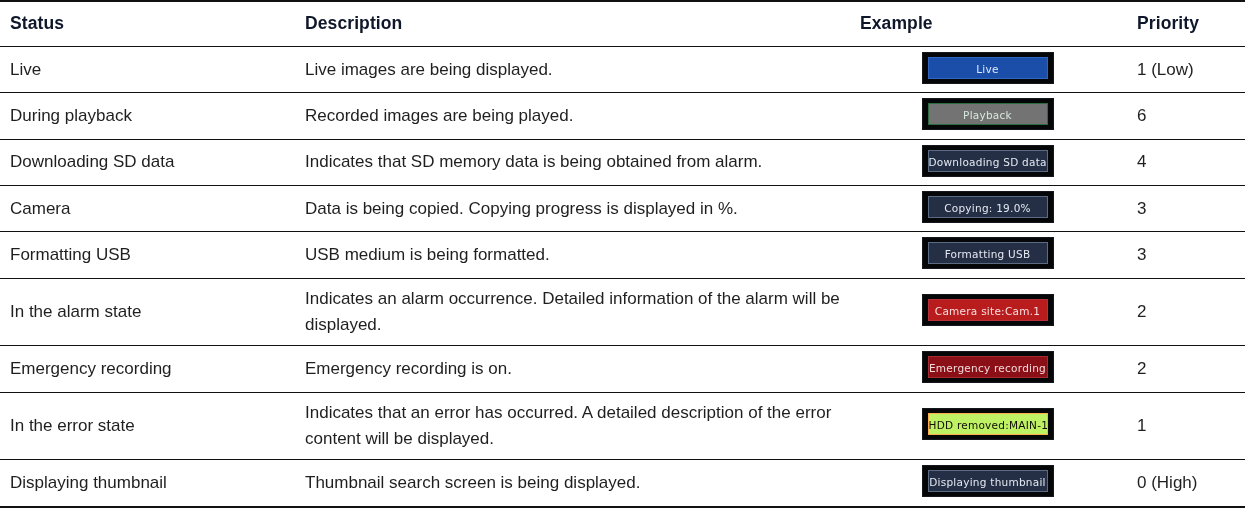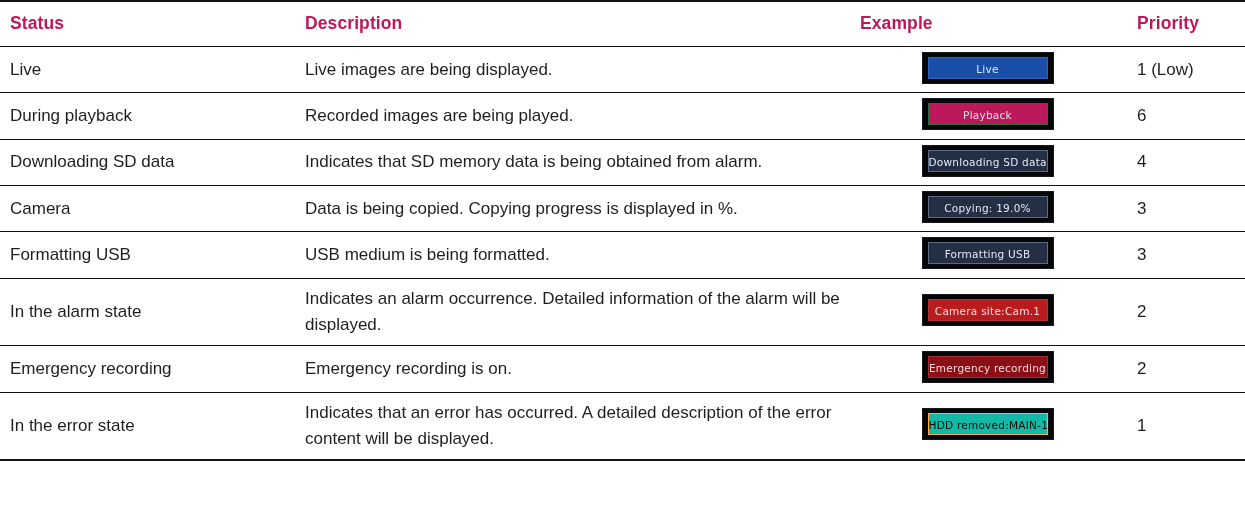--- a/index.html
+++ b/index.html
@@ -22,21 +22,21 @@
   }
 
   .status-table col.c-status      { width: 295px; }
   .status-table col.c-description { width: 565px; }
   .status-table col.c-example     { width: 255px; }
   .status-table col.c-priority    { width: 130px; }
 
   thead th {
     font-size: 17.5px;
     font-weight: bold;
-    color: #be185d;
+    color: #0f172a;
     text-align: left;
     padding: 11px 0 12px 0;
     border-top: 2.5px solid #111111;
     border-bottom: 1.6px solid #111111;
     letter-spacing: 0.1px;
   }
   th.th-status      { padding-left: 10px; }
   th.th-description { padding-left: 10px; }
   th.th-example     { text-align: left; padding-left: 0; }
   th.th-priority    { text-align: left;  padding-left: 22px; }
@@ -87,29 +87,29 @@
     font-family: "DejaVu Sans", sans-serif;
     letter-spacing: 0.25px;
     white-space: nowrap;
     overflow: hidden;
     box-sizing: border-box;
   }
 
   
   .badge.live  .inner { background: #1b4ea8; color: #dfe9fb;
                         border: 1px solid #2f66c4; }
-  .badge.play  .inner { background: #be185d; color: #d8e8dc;
+  .badge.play  .inner { background: #737373; color: #d8e8dc;
                         border: 1px solid #2b6d41; }
   .badge.navy  .inner { background: #242f45; color: #e4e9f2;
                         border: 1px solid #5b6b86; }
   .badge.red   .inner { background: #b91c1c; color: #f6dfe1;
                         border: 1px solid #b8303c; }
   .badge.dkred .inner { background: #8a0f16; color: #f4dadb;
                         border: 1px solid #a72b31; }
-  .badge.orange .inner{ background: #14b8a6; color: #120d04;
+  .badge.orange .inner{ background: #bef264; color: #120d04;
                         border: 1px solid #ffae4d; }
 </style>
 </head>
 <body>
 
 <table class="status-table">
   <colgroup>
     <col class="c-status">
     <col class="c-description">
     <col class="c-example">
@@ -206,15 +206,25 @@
       <td class="cell-status">In the error state</td>
       <td class="cell-description">Indicates that an error has occurred. A detailed description of the error content will be displayed.</td>
       <td class="cell-example">
         <span class="badge orange">
           <span class="inner">HDD removed:MAIN-1</span>
         </span>
       </td>
       <td class="cell-priority">1</td>
     </tr>
 
+    <tr>
+      <td class="cell-status">Displaying thumbnail</td>
+      <td class="cell-description">Thumbnail search screen is being displayed.</td>
+      <td class="cell-example">
+        <span class="badge navy">
+          <span class="inner">Displaying thumbnail</span>
+        </span>
+      </td>
+      <td class="cell-priority">0 (High)</td>
+    </tr>
 
   </tbody>
 </table>
 
 </body></html>

